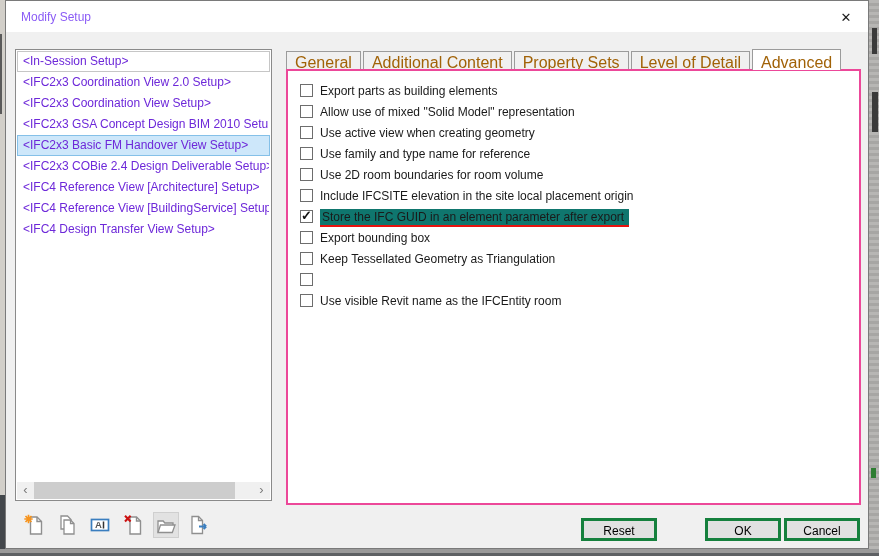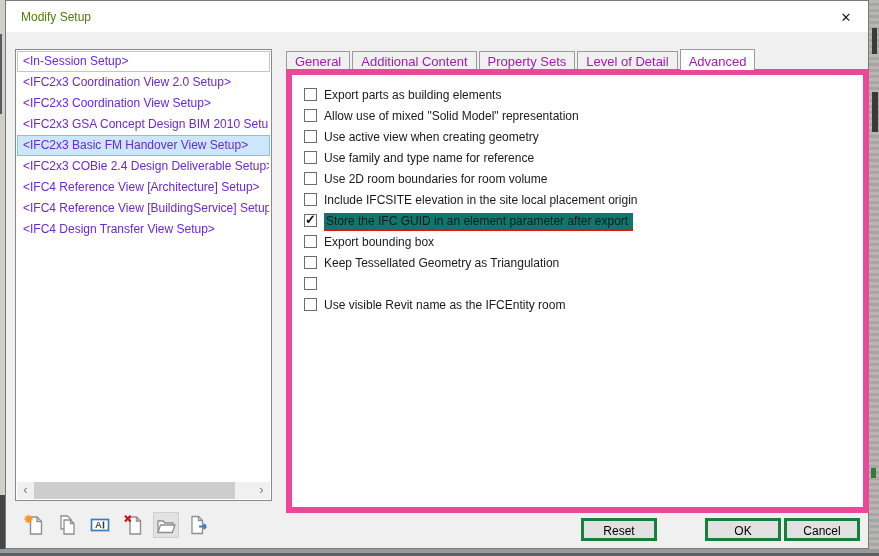--- a/index.html
+++ b/index.html
@@ -17,49 +17,49 @@
   .edge-left-dark{position:absolute;left:0;top:495px;width:5px;height:61px;background:#43474b;}
   .edge-left-line{position:absolute;left:0;top:34px;width:2px;height:80px;background:#5a5a5a;}
   .edge-bottom{position:absolute;left:0;top:549px;width:879px;height:7px;
     background:linear-gradient(180deg,#9a9a9a 0 4px,#5e6164 4px 7px);}
   .edge-dash{position:absolute;left:428px;top:545px;width:17px;height:3px;background:#262626;}
 
   
   .dialog{position:absolute;left:5px;top:0;width:862px;height:547px;
     border:1px solid #7a7a7a;background:#f0f0f0;box-sizing:content-box;}
   .titlebar{position:absolute;left:0;top:0;width:100%;height:31px;background:#ffffff;}
-  .title{position:absolute;left:15px;top:9px;font-size:12px;color:#4d7c0f;}
+  .title{position:absolute;left:15px;top:9px;font-size:12px;color:#8b5cf6;}
   .close-btn{position:absolute;right:8px;top:5px;width:28px;height:23px;text-align:center;
     line-height:23px;font-size:13px;color:#1a1a1a;}
 
   
   .listbox{position:absolute;left:9px;top:48px;width:255px;height:450px;background:#fff;
     border:1px solid #8a8a8a;overflow:hidden;}
   .item{height:21px;line-height:19px;font-size:12px;padding-left:5px;white-space:nowrap;
     overflow:hidden;color:#6d28d9;border:1px solid transparent;box-sizing:border-box;margin:0 1px;}
   .item:first-child{margin-top:1px;}
   .item.focus{border-color:#c6c6c6;}
   .item.selected{background:#cde7fa;border-color:#84c0e8;}
   .hscroll{position:absolute;left:1px;bottom:1px;width:253px;height:17px;background:#f0f0f0;}
   .harrow{position:absolute;top:0;width:17px;height:17px;color:#7a7a7a;font-size:13px;
     text-align:center;line-height:16px;}
   .harrow.left{left:0;}
   .harrow.right{right:0;}
   .hthumb{position:absolute;left:17px;top:0;width:201px;height:17px;background:#cdcdcd;}
 
   
   .tabs{position:absolute;left:280px;top:47px;height:22px;display:flex;align-items:flex-end;}
-  .tab{font-size:13px;background:#f0f0f0;border:1px solid #9b9b9b;border-bottom:none;
+  .tab{font-size:16px;background:#f0f0f0;border:1px solid #9b9b9b;border-bottom:none;
     margin-right:2px;height:18px;margin-bottom:1px;box-sizing:border-box;padding:2px 8px 0;
-    white-space:nowrap;color:#a21caf;}
+    white-space:nowrap;color:#a16207;}
   .tab.selected{background:#fff;height:21px;margin-bottom:0;padding-top:4px;position:relative;z-index:2;}
 
   
   .content{position:absolute;left:280px;top:68px;width:571px;height:432px;background:#fff;
-    border:6px solid #ec4899;z-index:1;}
+    border:2px solid #ec4899;z-index:1;}
   .rows{position:absolute;top:9px;left:12px;right:8px;}
   .crow{height:21px;display:flex;align-items:center;font-size:12px;color:#1a1a1a;}
   .cb{width:13px;height:13px;border:1px solid #6d6d6d;background:#fff;box-sizing:border-box;
     margin-right:7px;position:relative;flex:none;}
   .chk{position:absolute;left:0;top:-3px;font-size:13px;font-weight:bold;color:#111;}
   .hl{background:#0f766e;padding:1px 5px 1px 2px;box-shadow:0 2px 0 #e8120e;}
 
   
   .toolbtn{position:absolute;top:511px;width:26px;height:26px;}
   .toolbtn svg{display:block;margin:1px auto;}

